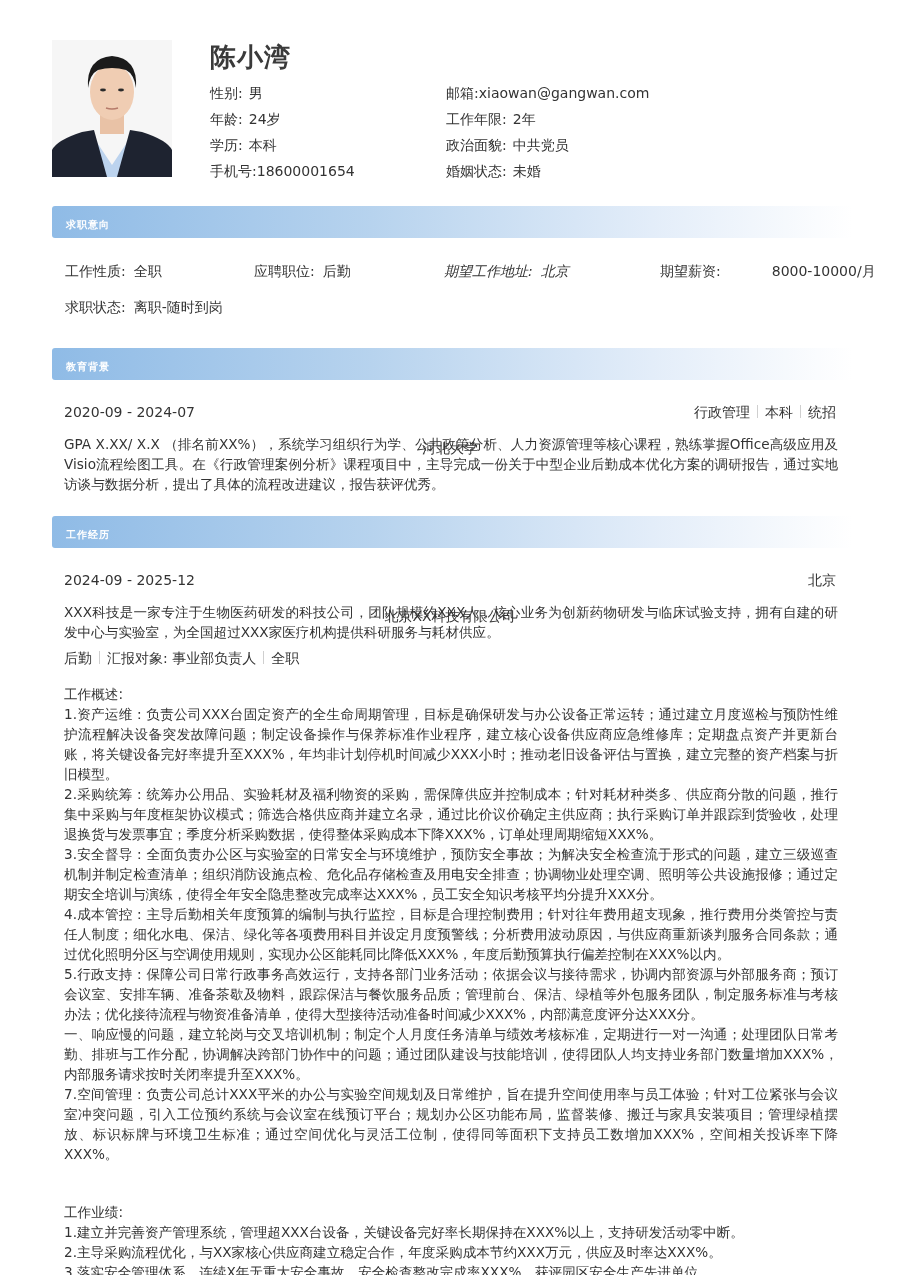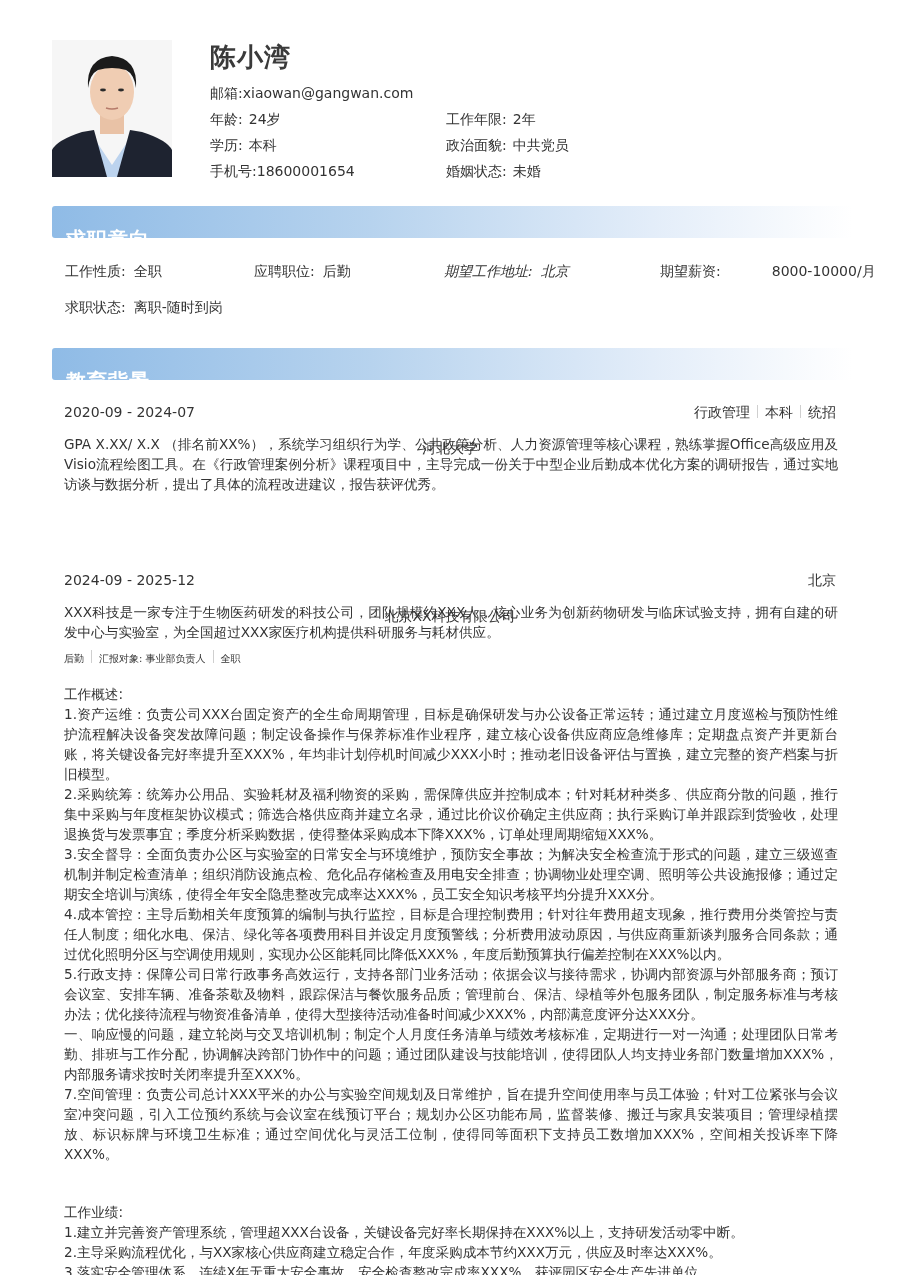--- a/index.html
+++ b/index.html
@@ -30,41 +30,41 @@
     .info-label { color: #333; }
     .info-value { color: #333; margin-left: 6px; }
 
     
     .section-bar {
       position: absolute; left: 52px; width: 800px; height: 32px;
       background: linear-gradient(90deg, #8fbbe6 0%, #b7d3ee 40%, #e3edf9 75%, #ffffff 100%);
       border-radius: 3px 0 0 3px;
     }
     .section-bar span {
-      position: absolute; left: 14px; top: 20px;
-      color: #ffffff; font-size: 20px; font-weight: bold; letter-spacing: 1px;
+      position: absolute; left: 14px; top: 12px;
+      color: #ffffff; font-size: 10px; font-weight: bold; letter-spacing: 1px;
     }
 
     .row { position: absolute; left: 65px; width: 771px; }
     .kv { display: inline-flex; position: absolute; top: 0; white-space: nowrap; }
     .kv .v { margin-left: 8px; }
 
     .head-line { position: absolute; left: 64px; width: 772px; height: 20px; }
     .head-line .left { position: absolute; left: 0; top: 0; }
     .head-line .mid { position: absolute; left: 0; right: 0; top: 0; text-align: center; margin-top: 36px; }
     .head-line .right { position: absolute; right: 0; top: 0; }
     .sep { display: inline-block; width: 1px; height: 13px; background: #cfcfcf; margin: 0 7px; vertical-align: -1px; }
 
     .para {
       position: absolute; left: 64px; width: 774px;
       font-size: 13.6px; line-height: 20px; color: #333;
       text-align: justify;
     }
     .para p { margin: 0; }
-    .tags { position: absolute; left: 64px; font-size: 10px; color: #333; white-space: nowrap; }
+    .tags { position: absolute; left: 64px; font-size: 14px; color: #333; white-space: nowrap; }
   </style>
 </head>
 <body>
 
 <div class="page">
 
   <div class="header">
     <div class="photo">
       <svg viewBox="0 0 120 137" xmlns="http://www.w3.org/2000/svg">
         <rect width="120" height="137" fill="#f6f6f6"></rect>
@@ -83,20 +83,24 @@
         <ellipse cx="51" cy="50" rx="3" ry="1.4" fill="#2a2a2a"></ellipse>
         <ellipse cx="69" cy="50" rx="3" ry="1.4" fill="#2a2a2a"></ellipse>
 
         <path d="M54 68 Q60 70 66 68" stroke="#b57a6a" stroke-width="1.4" fill="none"></path>
       </svg>
     </div>
     <div class="name">陈小湾</div>
 
     <div class="info-grid">
       <div class="info-row">
+        <div class="info-col-left">
+          <span class="info-label">性别:</span>
+          <span class="info-value">男</span>
+        </div>
         <div class="info-col-right">
           <span class="info-label">邮箱:</span>
           <span class="info-value" style="margin-left:0">xiaowan@gangwan.com</span>
         </div>
       </div>
       <div class="info-row">
         <div class="info-col-left">
           <span class="info-label">年龄:</span>
           <span class="info-value">24岁</span>
         </div>
@@ -165,20 +169,23 @@
     <span class="left">2020-09 - 2024-07</span>
     <span class="mid">河北大学</span>
     <span class="right">
       <span>行政管理</span><span class="sep"></span><span>本科</span><span class="sep"></span><span>统招</span>
     </span>
   </div>
   <div class="para" style="top:434px;">
     <p>GPA X.XX/ X.X （排名前XX%），系统学习组织行为学、公共政策分析、人力资源管理等核心课程，熟练掌握Office高级应用及Visio流程绘图工具。在《行政管理案例分析》课程项目中，主导完成一份关于中型企业后勤成本优化方案的调研报告，通过实地访谈与数据分析，提出了具体的流程改进建议，报告获评优秀。</p>
   </div>
 
+  <div class="section-bar" style="top:516px;">
+    <span>工作经历</span>
+  </div>
 
   <div class="head-line" style="top:572px;">
     <span class="left">2024-09 - 2025-12</span>
     <span class="mid">北京XX科技有限公司</span>
     <span class="right">北京</span>
   </div>
   <div class="para" style="top:602px;">
     <p>XXX科技是一家专注于生物医药研发的科技公司，团队规模约XXX人，核心业务为创新药物研发与临床试验支持，拥有自建的研发中心与实验室，为全国超过XXX家医疗机构提供科研服务与耗材供应。</p>
   </div>
   <div class="tags" style="top:650px;">

